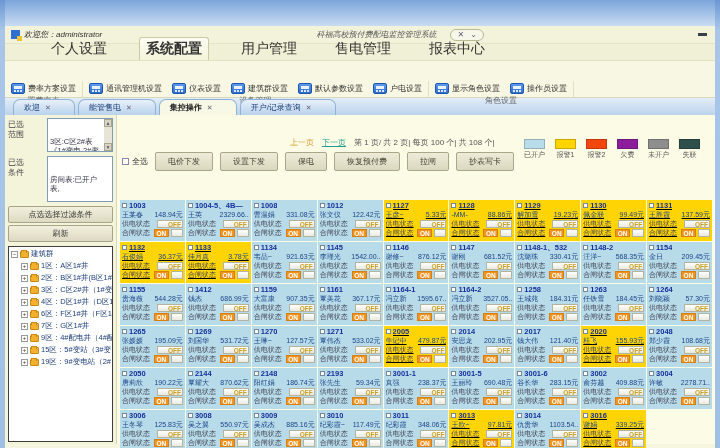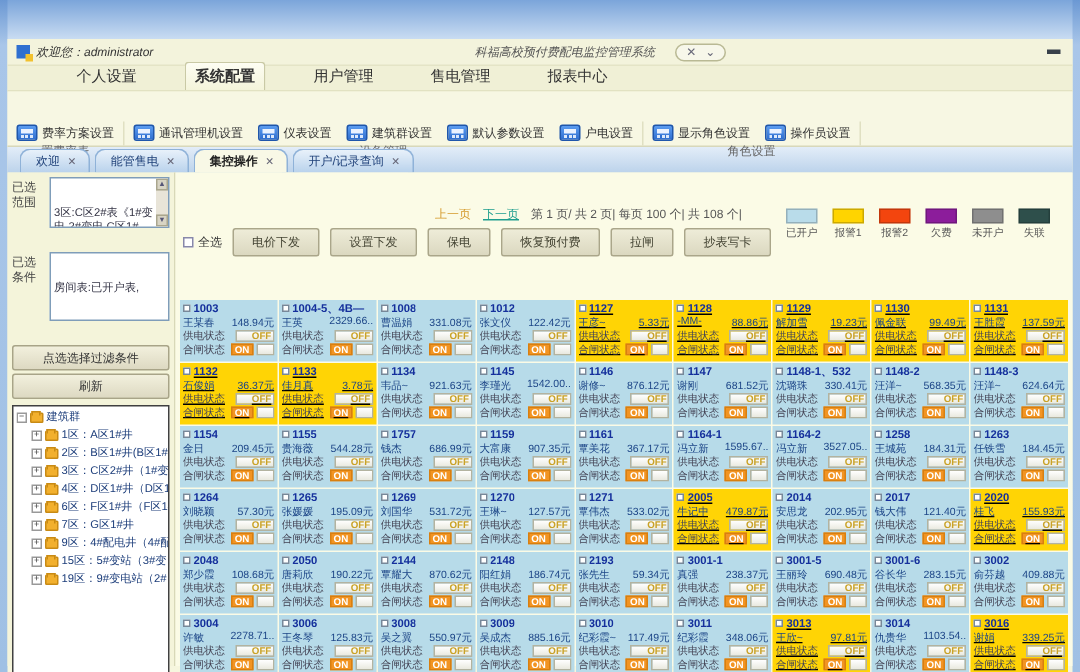--- a/index.html
+++ b/index.html
@@ -18,21 +18,21 @@
     padding:0 6px; font-size:8px; color:#333; border-bottom:1px solid #e4e4c6;font-style:italic; }
   .appico { width:9px; height:9px; margin-right:4px; position:relative; background:#2f6fd0; }
   .appico:after { content:""; position:absolute; right:-2px; bottom:-2px; width:5px; height:5px; background:#f2c12e; }
   .wtitle { margin-left:auto; color:#555; font-size:8px; }
   .pill { margin-left:14px; background:#f7f7ea; border:1px solid #b9b994; border-radius:8px;
     padding:0 6px; font-size:8px; color:#667; display:flex; gap:6px; align-items:center; height:12px; }
   .mindash { margin-left:auto; margin-right:2px; width:9px; height:3px; background:#38404a; }
 
   
   .menubar { height:17px; background:#f0f0d6; display:flex; align-items:flex-end;
-    padding-left:40px; gap:26px; font-size:10px; color:#333; border-bottom:1px solid #e2e2c2; }
+    padding-left:40px; gap:26px; font-size:14px; color:#333; border-bottom:1px solid #e2e2c2; }
   .mitem { padding:2px 6px; cursor:default; }
   .mitem.active { font-weight:bold; background:linear-gradient(#fdfdf3,#f4f4da);
     border:1px solid #c9c9a5; border-bottom:none; border-radius:3px 3px 0 0; }
 
   
   .ribbon { height:37px; background:#f7f7e3; display:flex; border-bottom:1px solid #d8d8ba; }
   .rgroup { display:flex; flex-direction:column; border-right:1px solid #e0e0c2; padding:2px 6px 0 6px;margin-top:20px; }
   .rbtns { display:flex; gap:10px; align-items:center; flex:1; }
   .rbtn { display:flex; align-items:center; gap:3px; font-size:8px; color:#333; cursor:default; }
   .mon { width:14px; height:11px; background:linear-gradient(#5c9cf0,#2f6fd0);
@@ -40,31 +40,31 @@
   .mon:after { content:""; position:absolute; left:2px; top:2px; right:2px; bottom:4px; background:#eaf2ff; }
   .mon:before { content:""; position:absolute; left:2px; bottom:1px; right:2px; height:2px;
     background:repeating-linear-gradient(90deg,#dce9fb 0 2px,#2f6fd0 2px 3px); }
   .rlabel { text-align:center; font-size:8px; color:#666; padding:1px 0 2px; }
 
   
   .tabstrip { height:17px; background:linear-gradient(#e3edf8,#bcd3eb);
     display:flex; align-items:flex-end; padding-left:8px; gap:3px; }
   .tab { font-size:8px; color:#1d3f77; background:linear-gradient(#e8f1fa,#b9d2ec);
     border:1px solid #8fb2d8; border-bottom:none; border-radius:7px 7px 0 0;
-    padding:2px 8px 2px 10px; display:flex; gap:5px; align-items:center;text-align:right; }
+    padding:2px 23px 2px 10px; display:flex; gap:5px; align-items:center;text-align:right; }
   .tab .x { font-size:7px; color:#667; }
   .tab.active { background:#f8f8e6; font-weight:bold; color:#222; }
 
   
   .content { display:flex; height:329px; }
 
   
   .sidebar { width:112px; background:#f4f4da; border-right:1px solid #d8d8b8;
     padding:3px 3px 0 3px; font-size:8px; color:#333; }
-  .srow { display:flex; gap:3px; margin-bottom:16px; }
+  .srow { display:flex; gap:17px; margin-bottom:4px; }
   .slab { width:22px; color:#444; line-height:1.2; padding-top:2px; }
   .lbox { flex:1; background:#fff; border:1px solid #7f9db9; font-size:7.5px;
     color:#334; padding:18px 9px 1px 2px; position:relative; line-height:1.25; overflow:hidden; }
   .lbox.h1 { height:34px; } .lbox.h2 { height:46px; }
   .sbar { position:absolute; right:0; top:0; bottom:0; width:8px; background:#e8e4d8;
     display:flex; flex-direction:column; justify-content:space-between; }
   .sbar span { font-size:5px; color:#557; background:#d8d4c4; border:1px solid #aaa68e;
     text-align:center; line-height:7px; height:8px; }
   .sbtn { display:block; width:100%; margin:2px 0; font-size:8px; color:#333;
     background:linear-gradient(#f2f0dd,#ddd9c2); border:1px solid #a8a488;
@@ -697,41 +697,20 @@
                 <span class="lbl">合闸状态</span>
                 <span class="grp">
                   <span class="on">ON</span>
                   <span class="fld sm"></span>
                 </span>
               </div>
             </div>
             <div class="card">
               <div class="c-head">
                 <span class="cb"></span>
-                <span class="room">1148-3</span>
-              </div>
-              <div class="c-line">
-                <span class="nm">汪洋~</span>
-                <span class="amt">624.64元</span>
-              </div>
-              <div class="c-line">
-                <span class="lbl">供电状态</span>
-                <span class="fld">OFF</span>
-              </div>
-              <div class="c-line">
-                <span class="lbl">合闸状态</span>
-                <span class="grp">
-                  <span class="on">ON</span>
-                  <span class="fld sm"></span>
-                </span>
-              </div>
-            </div>
-            <div class="card">
-              <div class="c-head">
-                <span class="cb"></span>
                 <span class="room">1154</span>
               </div>
               <div class="c-line">
                 <span class="nm">金日</span>
                 <span class="amt">209.45元</span>
               </div>
               <div class="c-line">
                 <span class="lbl">供电状态</span>
                 <span class="fld">OFF</span>
               </div>
@@ -760,21 +739,21 @@
                 <span class="lbl">合闸状态</span>
                 <span class="grp">
                   <span class="on">ON</span>
                   <span class="fld sm"></span>
                 </span>
               </div>
             </div>
             <div class="card">
               <div class="c-head">
                 <span class="cb"></span>
-                <span class="room">1757</span>
+                <span class="room">1412</span>
               </div>
               <div class="c-line">
                 <span class="nm">钱杰</span>
                 <span class="amt">686.99元</span>
               </div>
               <div class="c-line">
                 <span class="lbl">供电状态</span>
                 <span class="fld">OFF</span>
               </div>
               <div class="c-line">

